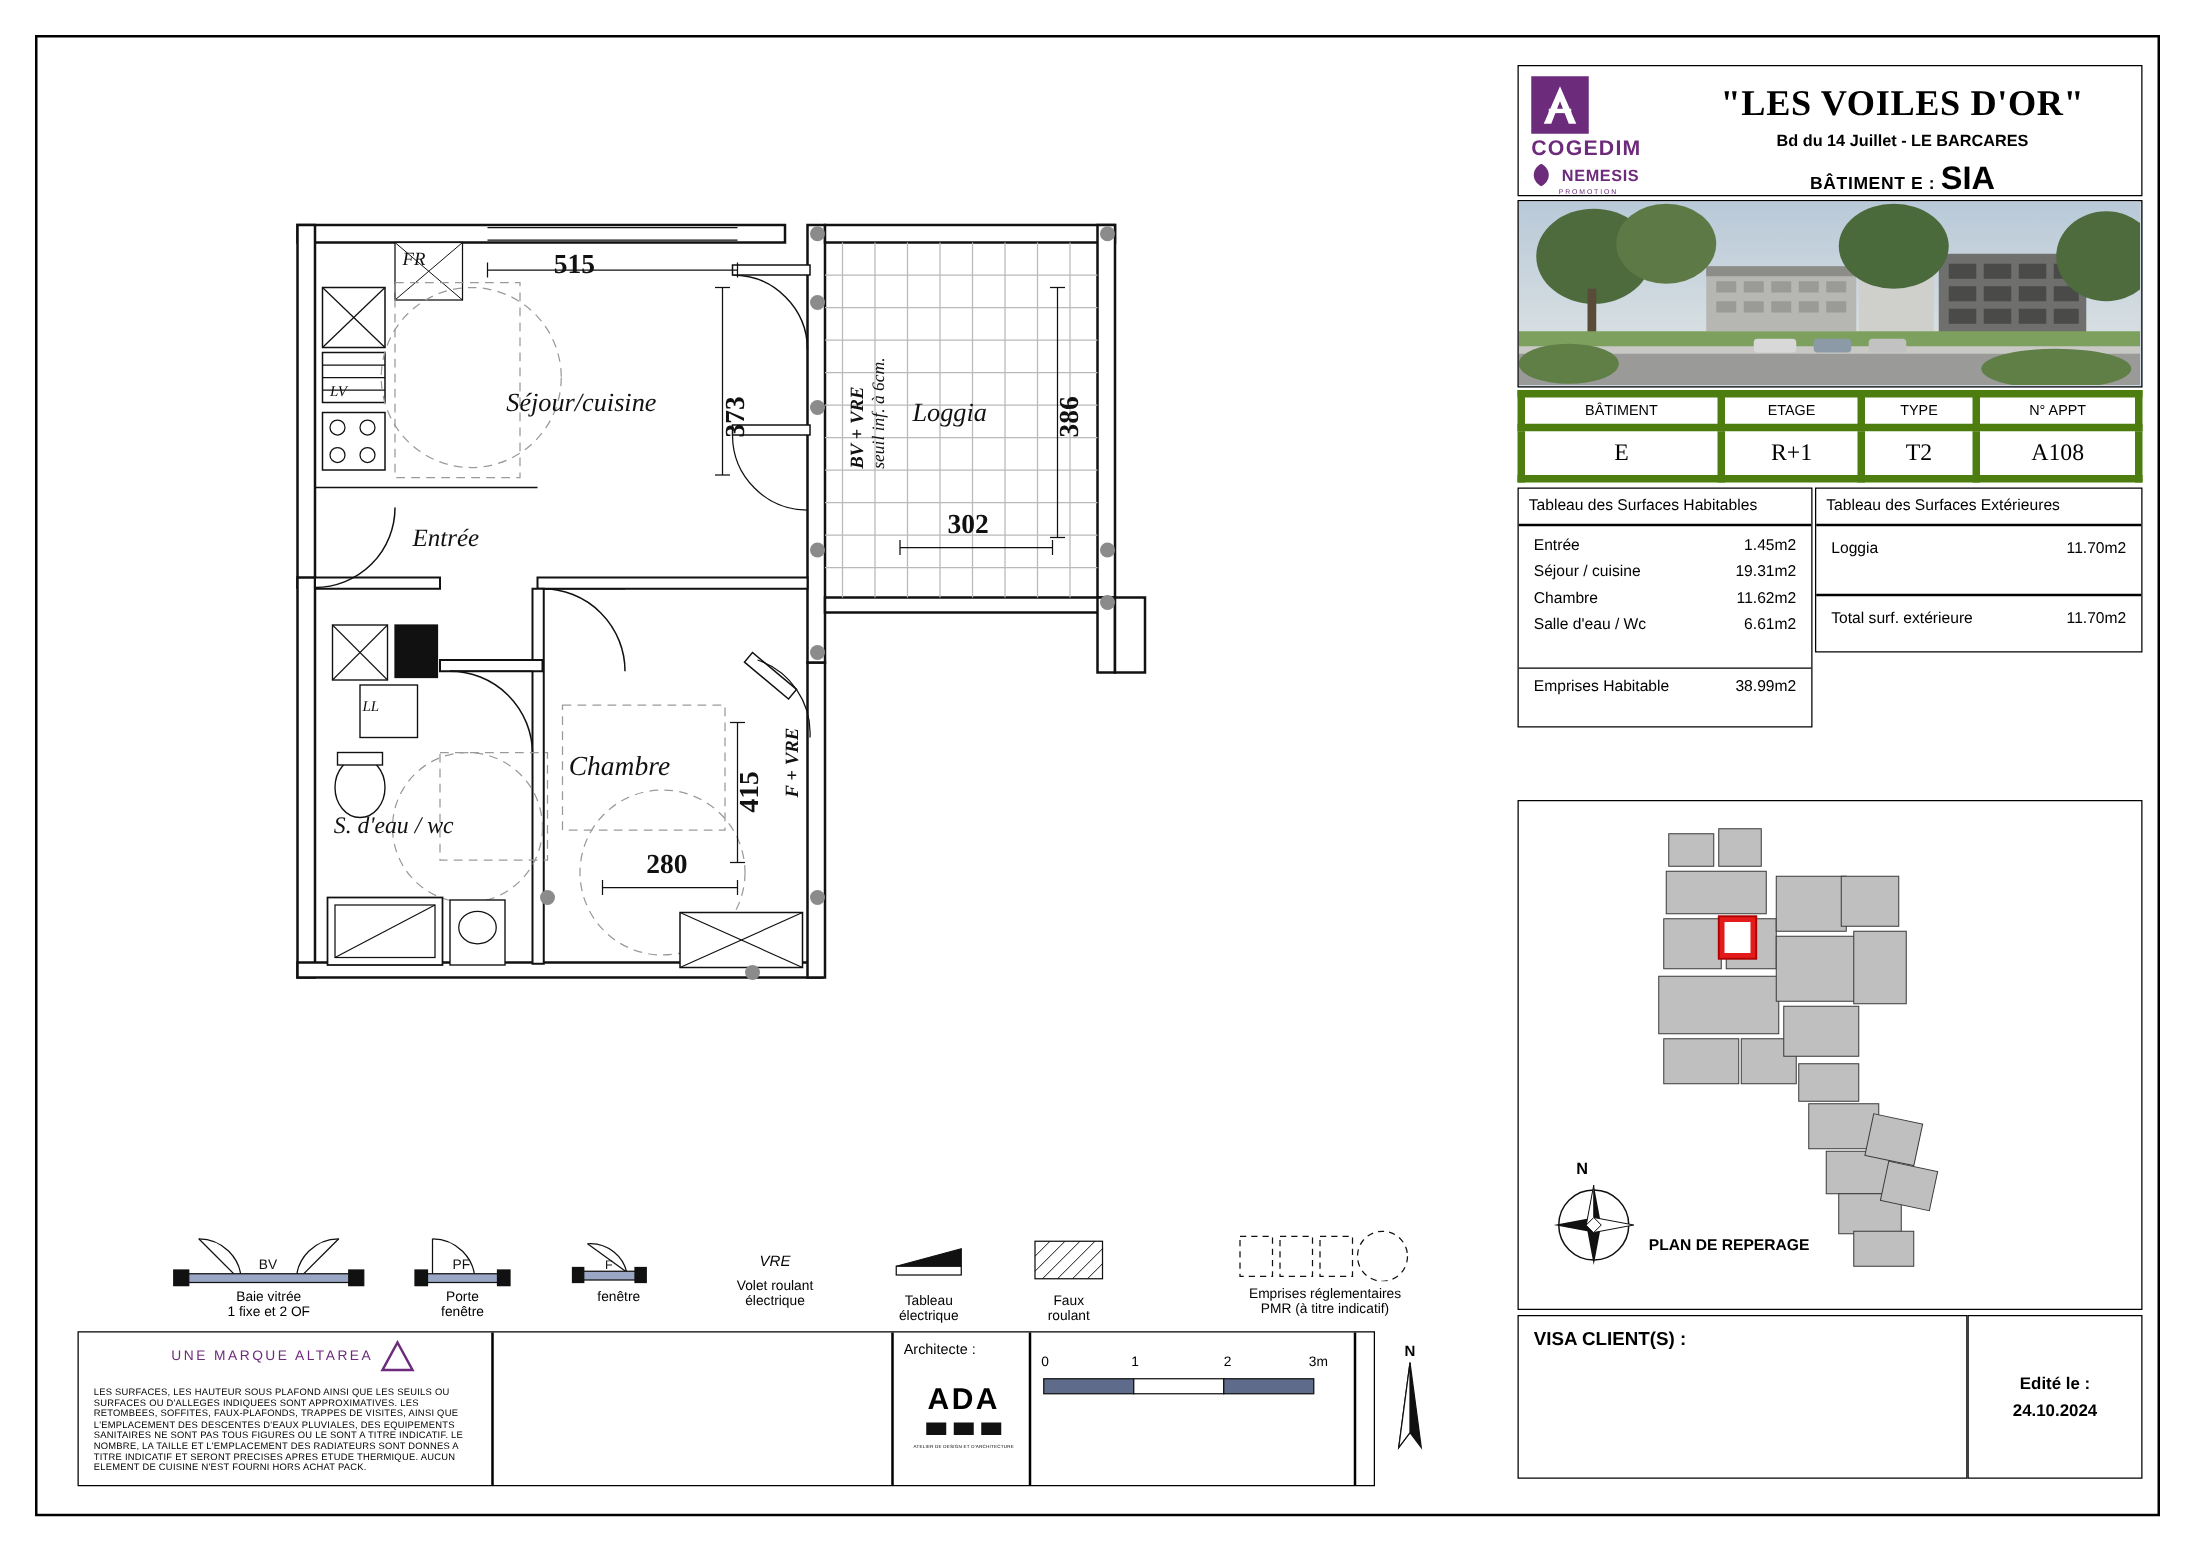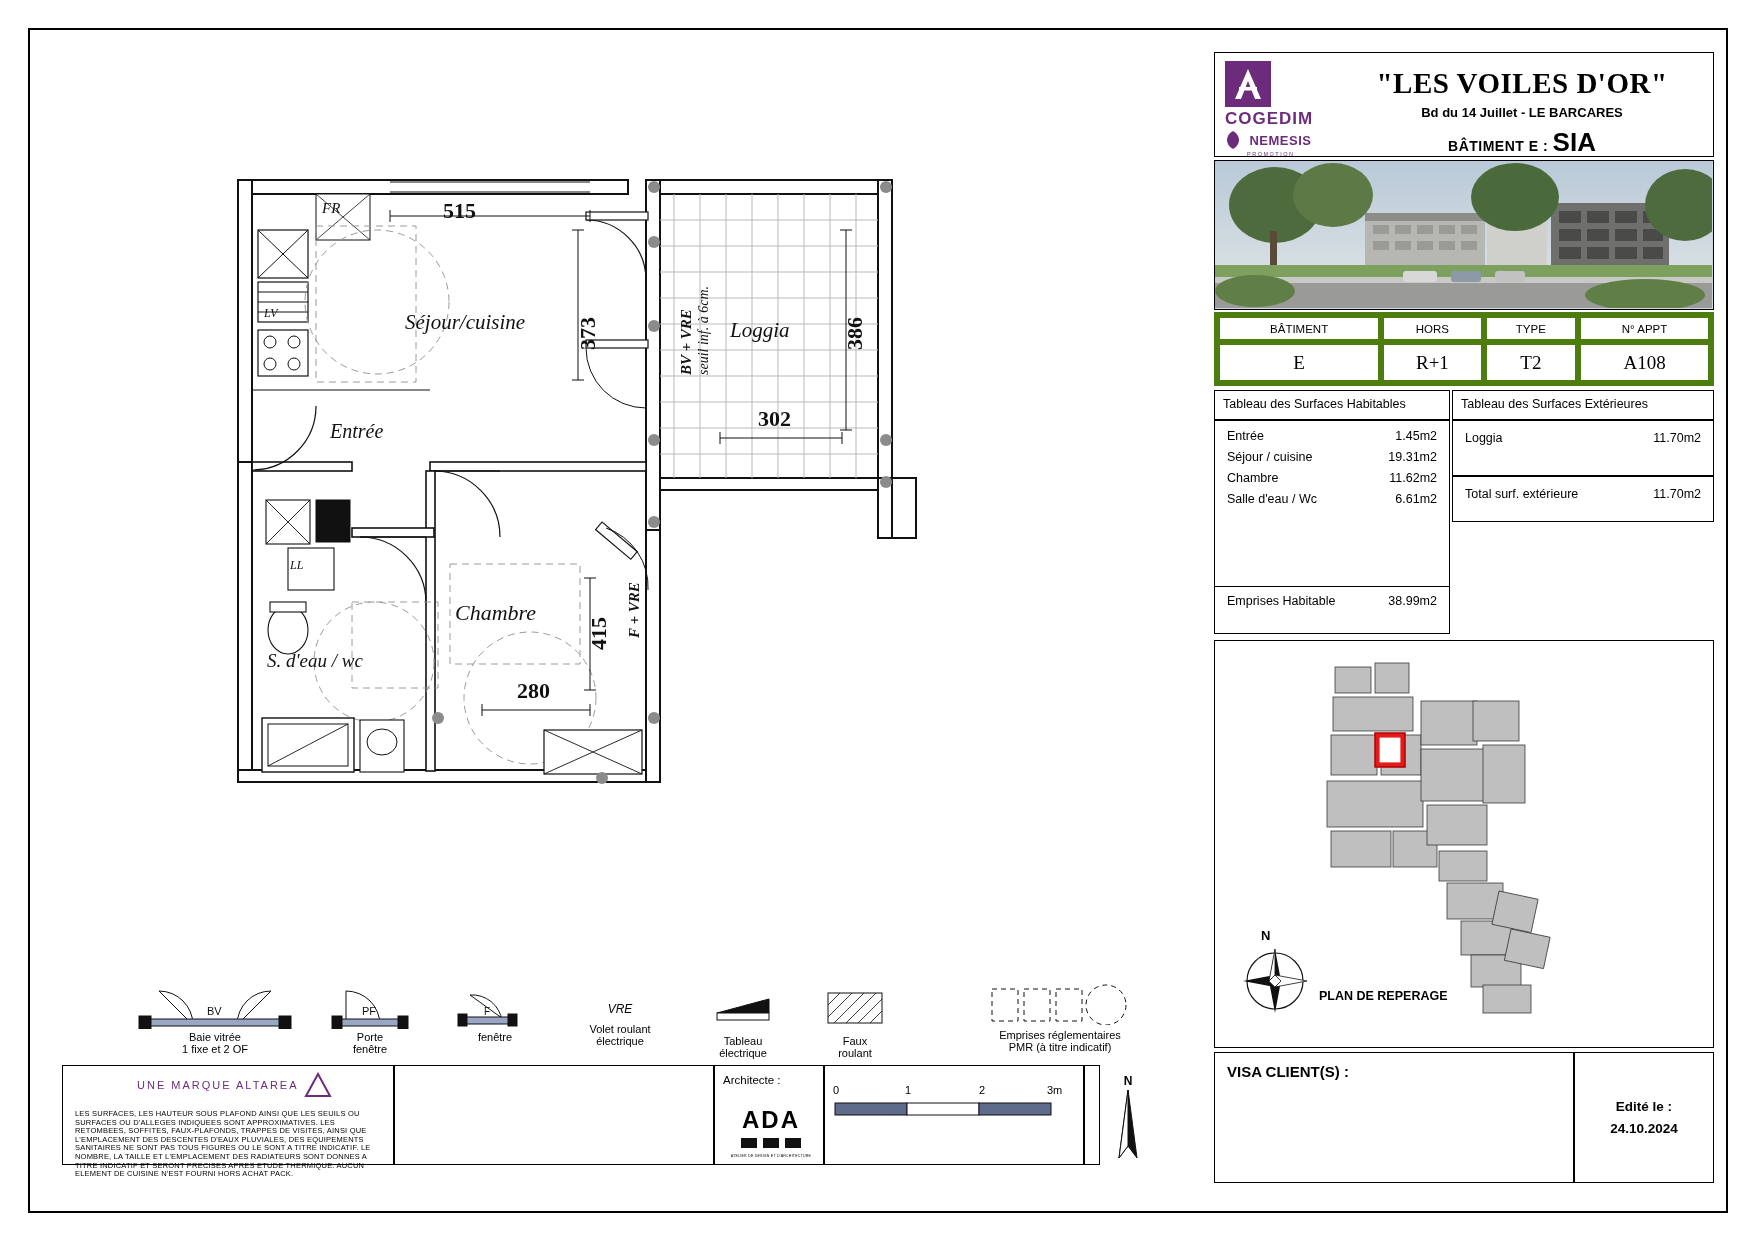--- a/index.html
+++ b/index.html
@@ -15,21 +15,21 @@
 
   
   .dim{position:absolute;font-family:"Liberation Serif",serif;font-weight:bold;color:#111;white-space:nowrap;}
   .vert{transform:rotate(-90deg);transform-origin:left top;}
 
   
   .legend{position:absolute;left:60px;top:955px;width:1010px;height:70px;}
   .leg-item{position:absolute;text-align:center;font-size:11px;line-height:12px;}
 
   
-  .notes-box{position:absolute;left:32px;top:1035px;width:1038px;height:100px;border:1.5px solid #000;box-sizing:border-box;}
+  .notes-box{position:absolute;left:32px;top:1035px;width:1038px;height:124px;border:1.5px solid #000;box-sizing:border-box;}
   .notes-sub{position:absolute;font-size:7.5px;line-height:8.6px;letter-spacing:.2px;text-transform:uppercase;}
   .vdiv{position:absolute;width:1.5px;background:#000;top:0;bottom:0;}
 
   
   .right{position:absolute;left:1170px;top:0;width:530px;height:1185px;}
   .box{position:absolute;border:1.5px solid #000;box-sizing:border-box;}
 
   .title-main{font-family:"Liberation Serif",serif;font-weight:bold;font-size:29px;letter-spacing:.5px;}
   .title-sub{font-size:13px;font-weight:bold;}
   .bat-line{font-size:14px;font-weight:bold;letter-spacing:.5px;}
@@ -470,35 +470,35 @@
         <ellipse cx="40" cy="130" rx="40" ry="16" fill="#5f7f46"></ellipse>
         <ellipse cx="430" cy="134" rx="60" ry="16" fill="#5f7f46"></ellipse>
       </svg>
     </div>
 
     <div class="box" style="left:14px;top:282px;width:500px;height:74px;border:none;">
       <table class="meta">
         <tbody>
             <tr>
           <td class="hd">BÂTIMENT</td>
-          <td class="hd">HORS</td>
+          <td class="hd">ETAGE</td>
           <td class="hd">TYPE</td>
           <td class="hd">N° APPT</td>
         </tr>
         <tr>
           <td class="val">E</td>
           <td class="val">R+1</td>
           <td class="val">T2</td>
           <td class="val">A108</td>
         </tr>
       </tbody>
         </table>
     </div>
 
-    <div class="box" style="left:14px;top:360px;width:236px;height:244px;">
+    <div class="box" style="left:14px;top:360px;width:236px;height:192px;">
       <div class="surf-title" style="position:absolute;left:8px;top:6px;">Tableau des Surfaces Habitables</div>
       <div style="position:absolute;left:0;right:0;top:28px;height:1.5px;background:#000;"></div>
       <div style="position:absolute;left:12px;right:12px;top:38px;">
         <div class="surf-row">
           <span class="n">Entrée</span>
           <span class="v">1.45m2</span>
         </div>
         <div class="surf-row">
           <span class="n">Séjour / cuisine</span>
           <span class="v">19.31m2</span>

